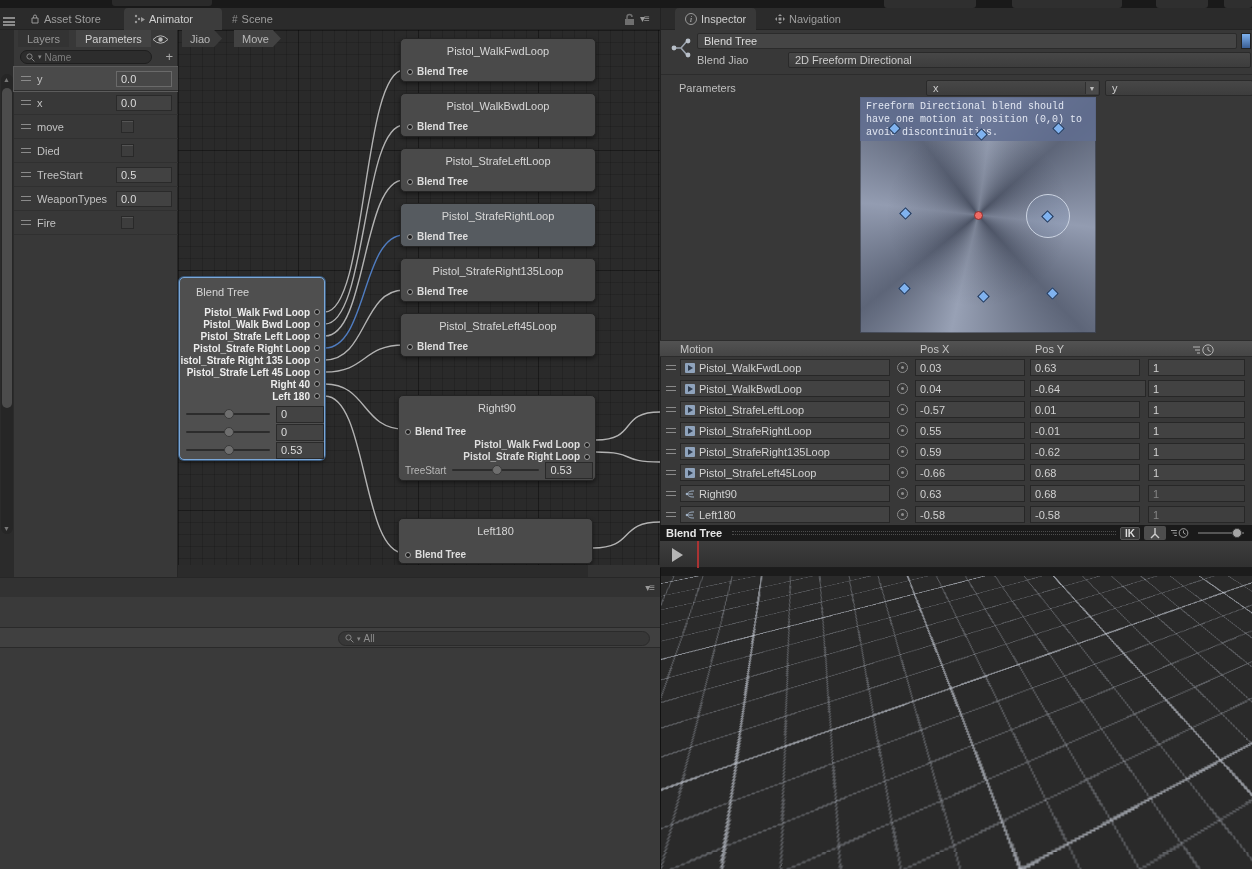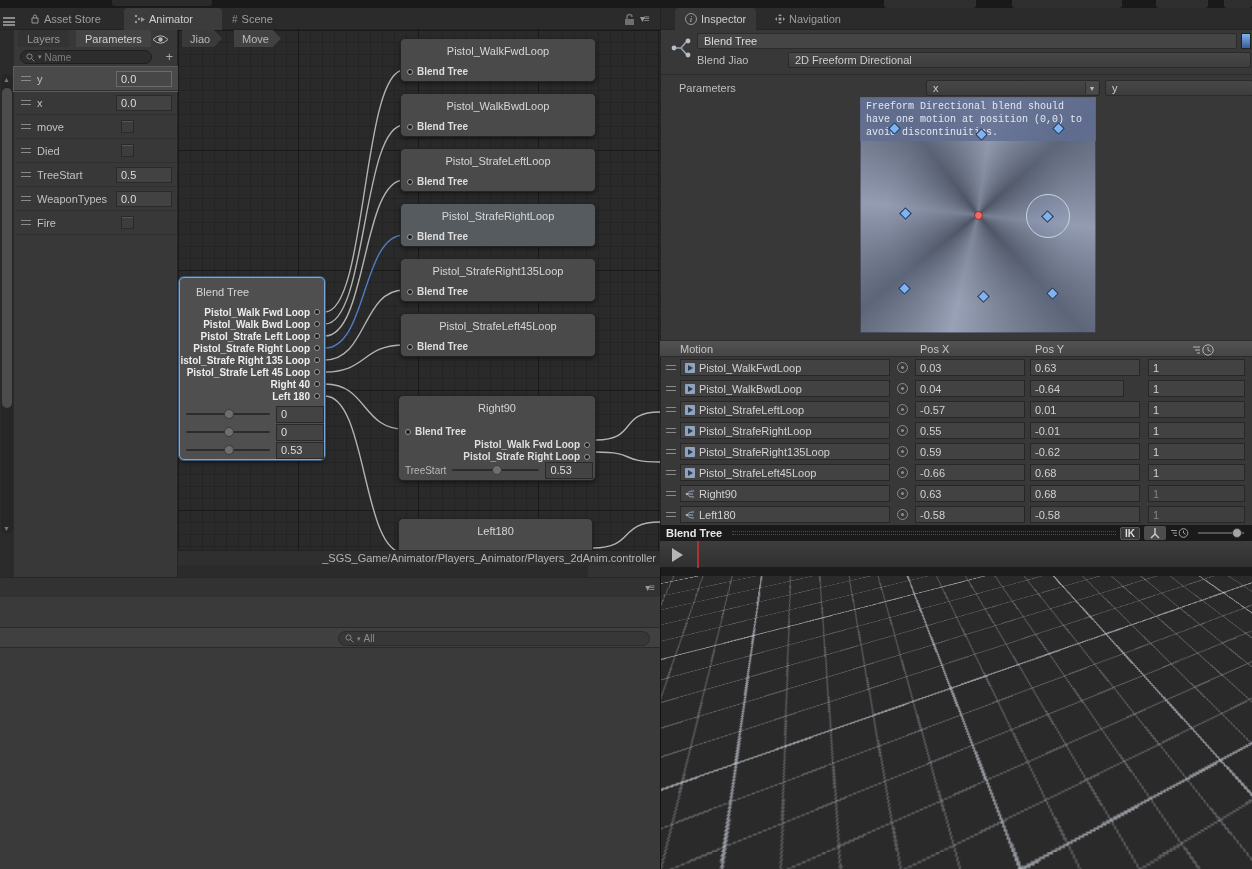--- a/index.html
+++ b/index.html
@@ -404,21 +404,20 @@
     </div>
 
     <div class="node" style="left:220px;top:488px;width:195px;height:46px">
       <div class="ntitle">Left180</div>
       <div class="portrow" style="left:6px;top:30px">
         <span class="pdot"></span>
         <span>Blend Tree</span>
       </div>
     </div>
 
-    <div id="graph-status">_SGS_Game/Animator/Players_Animator/Players_2dAnim.controller</div>
   </div>
 </div>
 
 <div id="bottomleft" class="abs">
   <div id="bl-strip">
     <div class="abs menu-glyph" style="right:6px;top:4px">▾≡</div>
   </div>
   <div id="bl-toolbar">
     <div id="bl-search">
       <svg width="9" height="9" viewBox="0 0 9 9">
@@ -516,21 +515,21 @@
     <div class="mrow">
       <span class="mhandle"></span>
       <span class="mfield" style="left: 20px; width: 210px;">
         <span class="clipicon"></span>
         <span>Pistol_WalkBwdLoop</span>
       </span>
       <span class="picker" style="left: 237px;">
         <i></i>
       </span>
       <span class="mfield" style="left: 255px; width: 110px;">0.04</span>
-      <span class="mfield" style="left: 370px; width: 94px;">-0.64</span>
+      <span class="mfield" style="left: 370px; width: 116px;">-0.64</span>
       <span class="mfield wt" style="left: 488px; width: 97px;">1</span>
     </div>
     <div class="mrow">
       <span class="mhandle"></span>
       <span class="mfield" style="left: 20px; width: 210px;">
         <span class="clipicon"></span>
         <span>Pistol_StrafeLeftLoop</span>
       </span>
       <span class="picker" style="left: 237px;">
         <i></i>

